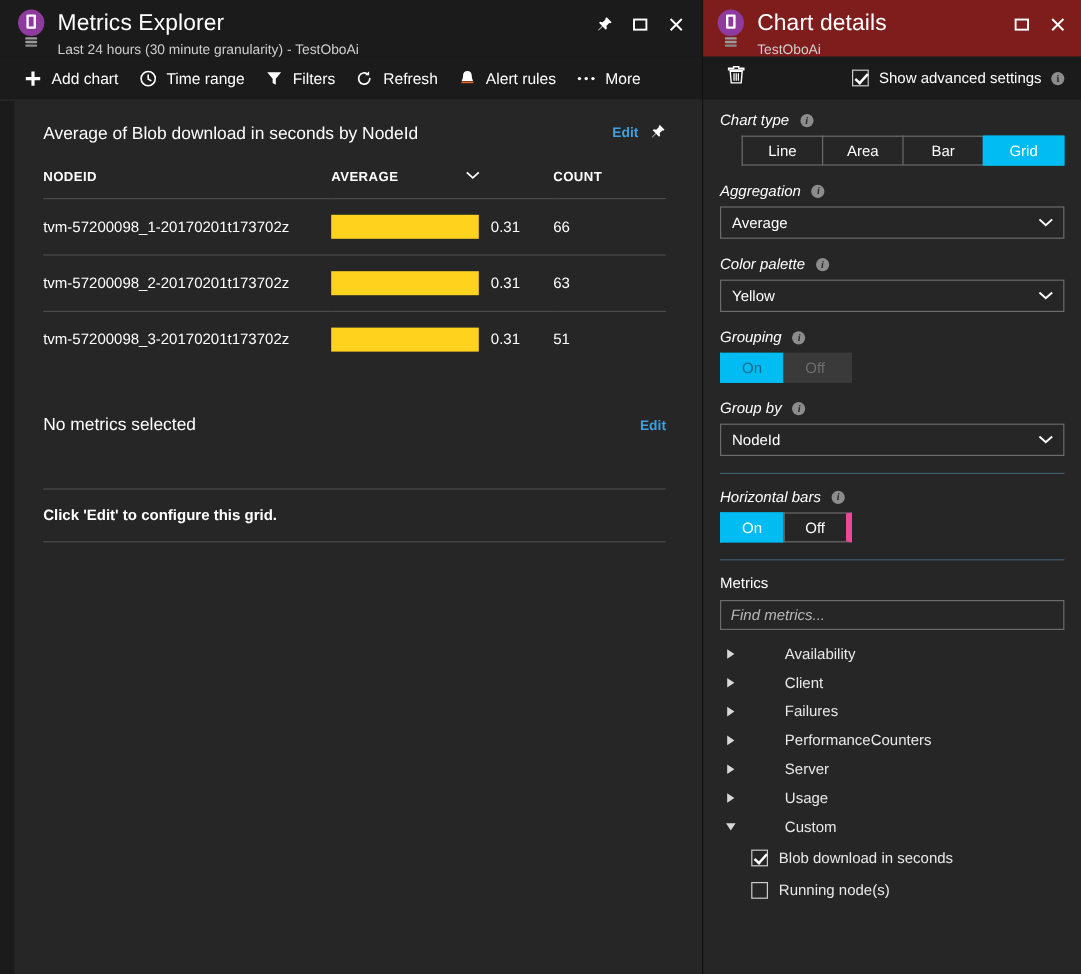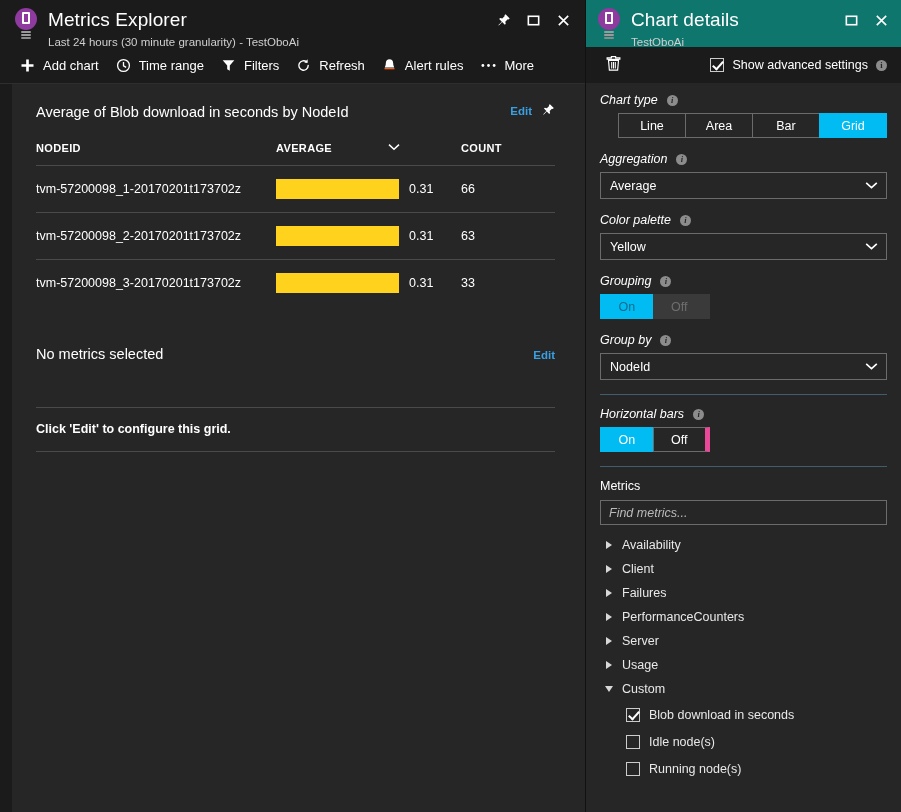--- a/index.html
+++ b/index.html
@@ -62,21 +62,21 @@
   .nm-block { padding: 0 30px 0 24px; margin-top: 40px; }
   .nm-row { display: flex; align-items: flex-start; }
   .nm-text { font-size: 14.5px; color: #ffffff; flex: 1; font-weight: 400; }
   .nm-edit { font-size: 11.5px; color: #3aa0e3; font-weight: 600; cursor: pointer; margin-top: 3px; }
   .hint-box { margin-top: 45px; border-top: 1px solid #4a4a4a; border-bottom: 1px solid #4a4a4a; padding: 14px 0 15px 0; }
   .hint-text { font-size: 12.5px; color: #ffffff; font-weight: 700; }
 
   
   .blade-right { width: 316px; height: 812px; background: #262626; display: flex; flex-direction: column; border-left: 1px solid #111111; position: relative; }
   .accent-bar { position: absolute; left: 114px; top: 0; width: 76px; height: 4px; background: #f2930d; }
-  .rb-header { height: 47px; background: #0f766e; display: flex; align-items: flex-start; padding: 6px 6px 0 9px; position: relative; }
+  .rb-header { height: 47px; background: #7f1d1d; display: flex; align-items: flex-start; padding: 6px 6px 0 9px; position: relative; }
   .rb-ctrls { position: absolute; right: 6px; top: 6px; display: flex; gap: 2px; }
   .rb-toolbar { height: 36px; background: #1b1b1b; display: flex; align-items: center; padding: 0 14px 0 12px; gap: 10px; }
   .trash-btn { width: 30px; height: 28px; display: flex; align-items: center; justify-content: center; cursor: pointer; }
   .adv-wrap { margin-left: auto; display: flex; align-items: center; gap: 8px; cursor: pointer; }
   .cbox { width: 14px; height: 14px; border: 1px solid #cccccc; background: transparent; position: relative; flex: 0 0 14px; }
   .cbox.on:after {
     content: ""; position: absolute; left: 4px; top: 0px; width: 4px; height: 9px;
     border: solid #ffffff; border-width: 0 2px 2px 0; transform: rotate(42deg);
   }
   .adv-label { font-size: 12.5px; color: #ffffff; }
@@ -118,21 +118,21 @@
     color: #84cc16; font-size: 12.5px; padding: 0 8px; font-family: "Liberation Sans", sans-serif;
     font-style: italic; outline: none; margin-bottom: 4px;
   }
   .find-input::placeholder { color: #b9b9b9; font-style: italic; }
 
   .tree { margin-top: 4px; }
   .tree-node { display: flex; align-items: center; height: 24px; cursor: pointer; gap: 8px; padding-left: 4px; }
   .tw { width: 10px; flex: 0 0 10px; display: flex; align-items: center; justify-content: center; }
   .tri-r { width: 0; height: 0; border-left: 6px solid #d8d8d8; border-top: 4px solid transparent; border-bottom: 4px solid transparent; }
   .tri-d { width: 0; height: 0; border-top: 6px solid #d8d8d8; border-left: 4px solid transparent; border-right: 4px solid transparent; }
-  .tree-label { font-size: 12.5px; color: #e8e8e8; }
+  .tree-label { font-size: 12.5px; color: #e8e8e8; margin-left: 32px; }
   .leaf { display: flex; align-items: center; height: 27px; cursor: pointer; gap: 9px; padding-left: 26px; }
   .leaf-label { font-size: 12.5px; color: #e8e8e8; }
 </style>
 </head>
 <body>
 
 <div class="app">
 
   <div class="blade-left">
 
@@ -274,21 +274,21 @@
                 <td>63</td>
               </tr>
               <tr>
                 <td>tvm-57200098_3-20170201t173702z</td>
                 <td>
                   <span class="bar-cell">
                     <span class="bar" style="width:123px"></span>
                     <span class="bar-val">0.31</span>
                   </span>
                 </td>
-                <td>33</td>
+                <td>51</td>
               </tr>
             </tbody>
           </table>
         </div>
 
         <div class="nm-block">
           <div class="nm-row">
             <div class="nm-text">No metrics selected</div>
             <div class="nm-edit">Edit</div>
           </div>
@@ -463,24 +463,20 @@
             </span>
           <span class="tree-label">Custom</span>
         </div>
 
         <div class="leaf">
           <span class="cbox on"></span>
           <span class="leaf-label">Blob download in seconds</span>
         </div>
         <div class="leaf">
           <span class="cbox"></span>
-          <span class="leaf-label">Idle node(s)</span>
-        </div>
-        <div class="leaf">
-          <span class="cbox"></span>
           <span class="leaf-label">Running node(s)</span>
         </div>
         <div class="leaf">
           
           
         </div>
       </div>
 
     </div>
   </div>

